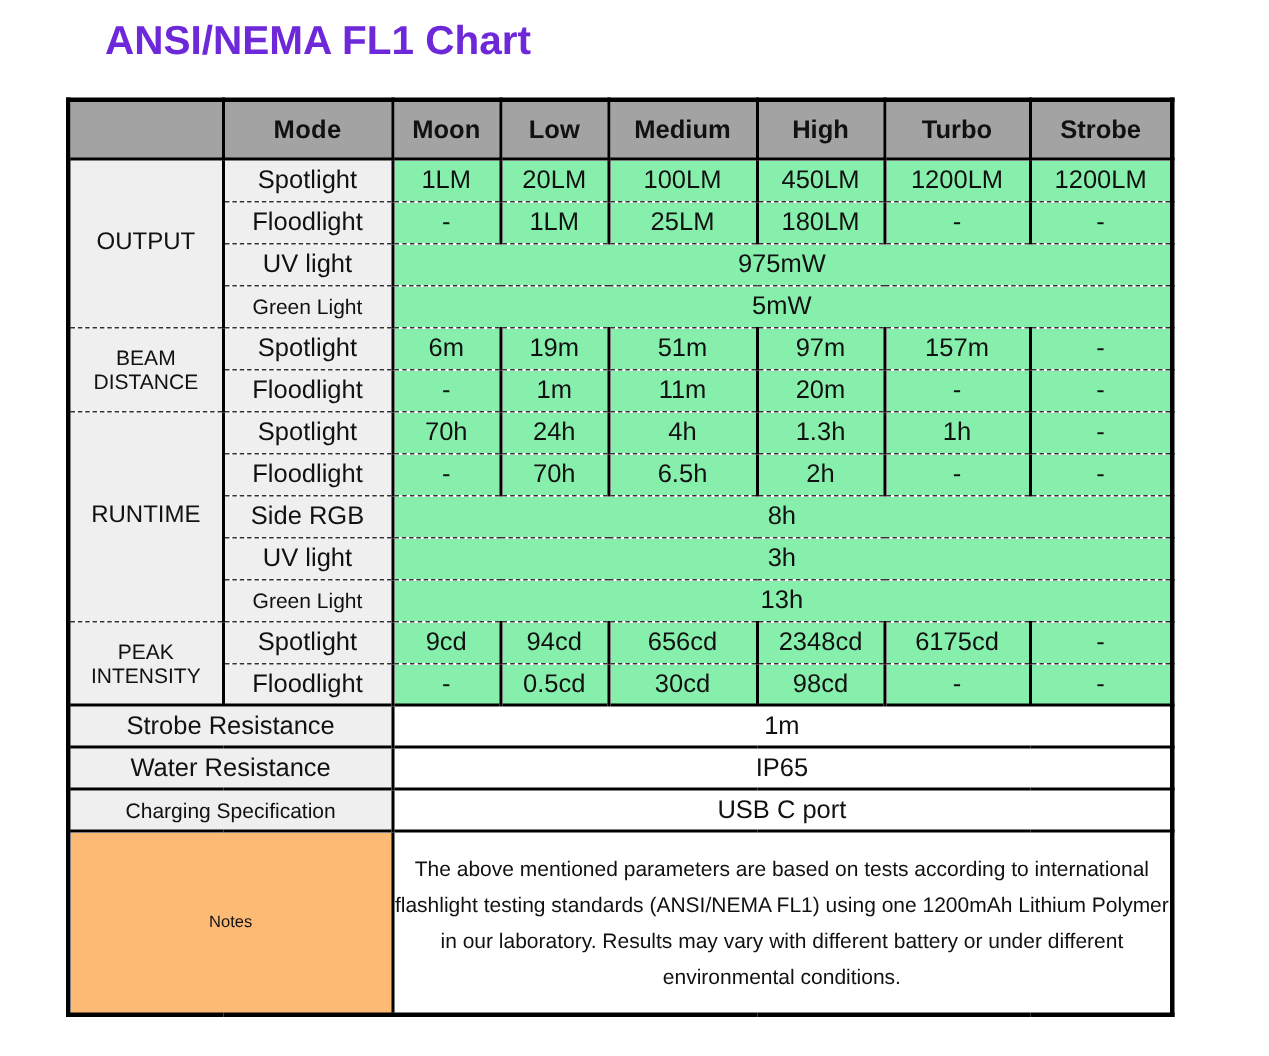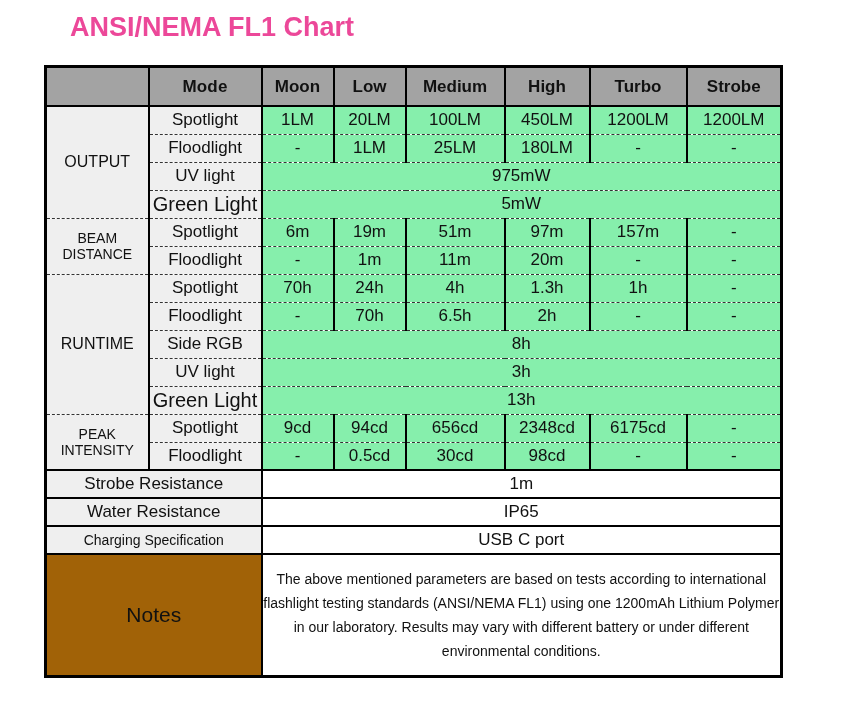--- a/index.html
+++ b/index.html
@@ -13,21 +13,21 @@
     width: 846px;
     height: 704px;
     box-sizing: border-box;
     padding-top: 10px;
     overflow: hidden;
   }
   .title {
     margin: 2px 0 22px 70px;
     font-size: 27px;
     font-weight: bold;
-    color: #ec4899;
+    color: #6d28d9;
     letter-spacing: 0px;
   }
   table.fl1 {
     border-collapse: collapse;
     table-layout: fixed;
     width: 736px;
     margin-left: 44px;
     border: 3px solid #000000;
   }
   table.fl1 th, table.fl1 td {
@@ -46,26 +46,26 @@
   tbody tr.r { height: 28px; }
   tr.dot > td { border-top: 1px dashed #333333; }
   tr.solid > td { border-top: 2px solid #000000; }
   td.sec {
     background: #efefef;
     font-size: 16px;
     line-height: 1.15;
   }
   td.sec.sm { font-size: 14px; margin-top: 34px; }
   td.mode { background: #efefef; font-size: 17px; }
-  td.mode.sm { font-size: 20px; }
+  td.mode.sm { font-size: 14px; }
   td.val { background: #86efac; font-size: 17px; }
   td.sum-label { background: #efefef; font-size: 17px; }
   td.sum-label.sm { font-size: 14px; }
   td.sum-val { background: #ffffff; font-size: 17px; }
-  td.notes-label { background: #a16207; font-size: 21px; }
+  td.notes-label { background: #fdba74; font-size: 11px; }
   td.notes-cell {
     background: #ffffff;
     text-align: left;
     font-size: 14px;
     line-height: 24px;
     padding: 2px 12px 2px 10px;
     height: 120px;
     vertical-align: middle;
   }
 </style>

